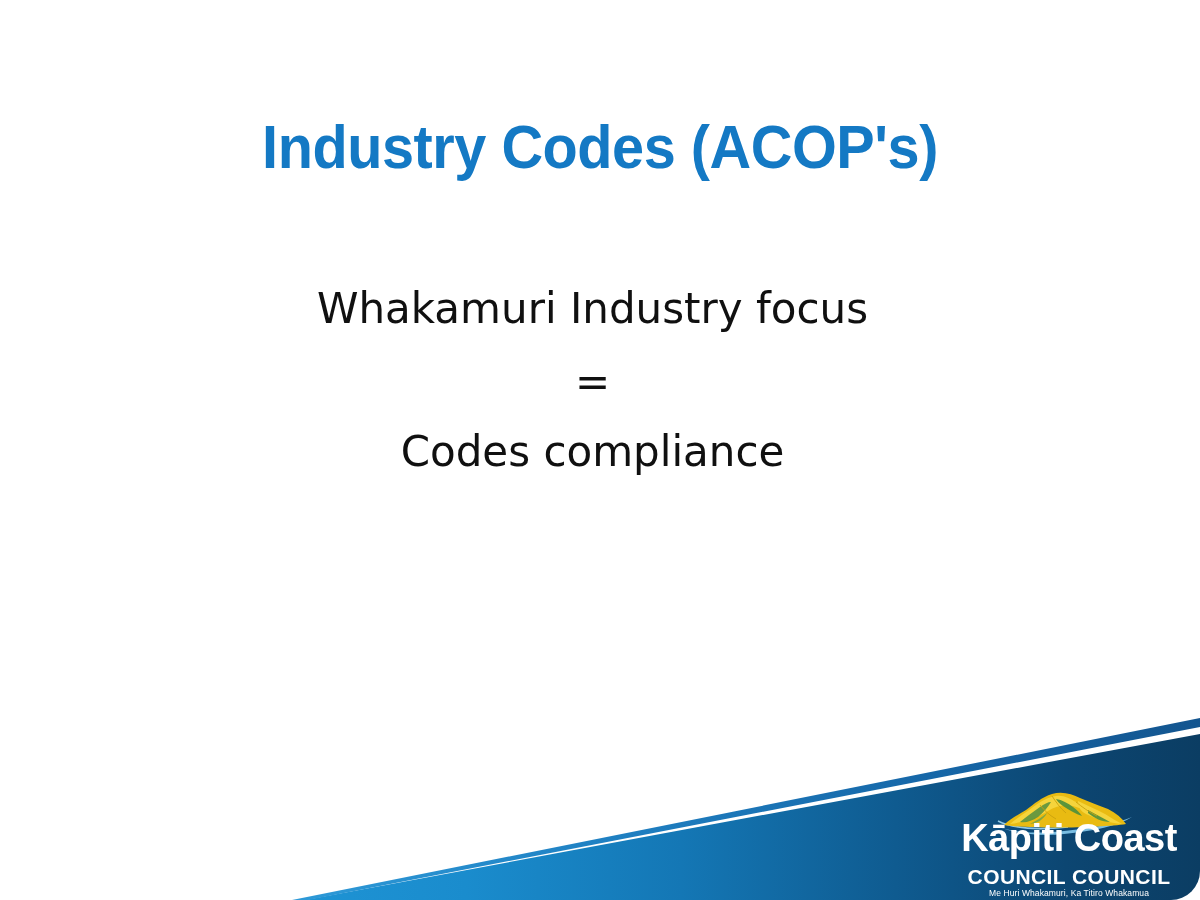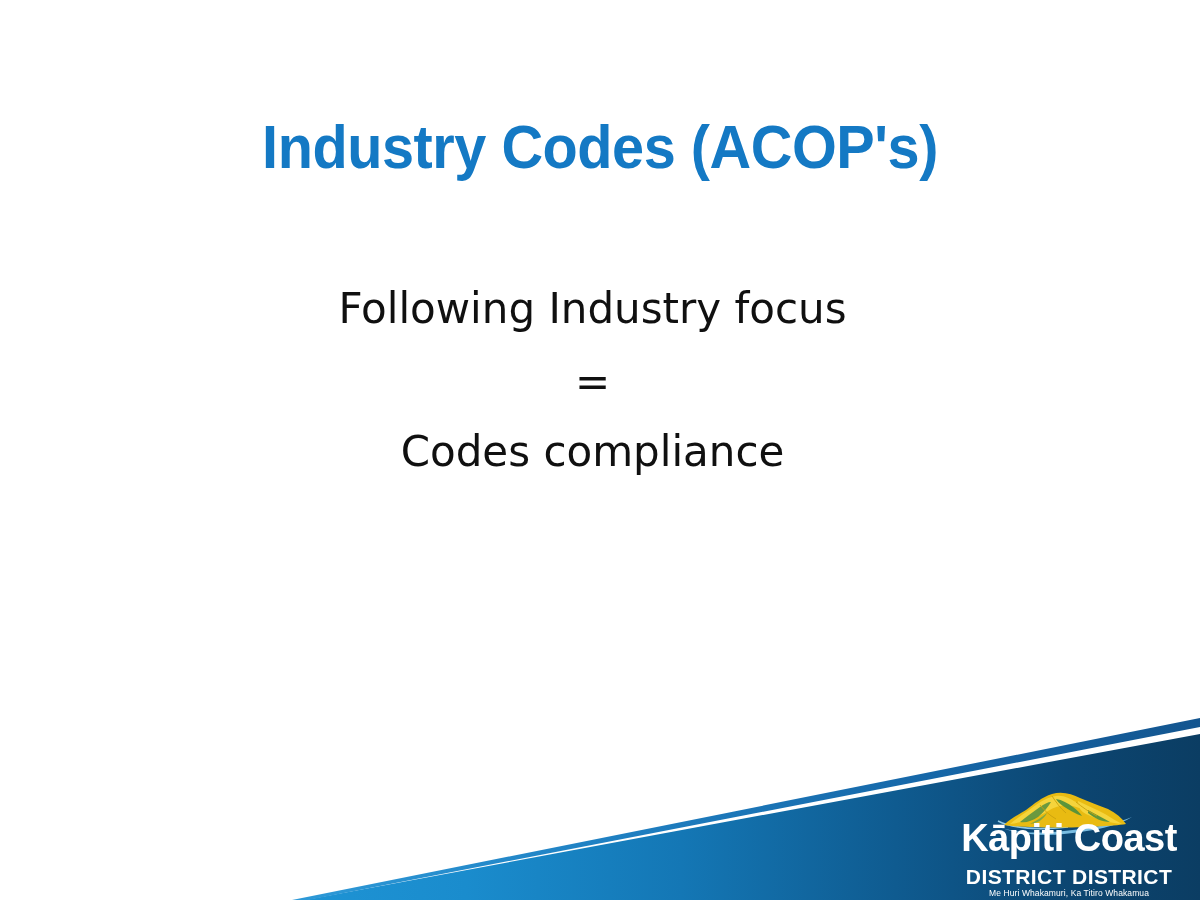--- a/index.html
+++ b/index.html
@@ -9,20 +9,21 @@
   }
   body {
     font-family: "Liberation Sans", sans-serif;
   }
   #slide {
     position: relative;
     width: 1200px;
     height: 900px;
     background: #ffffff;
     overflow: hidden;
+    border-radius: 29px;
   }
 
   
   #slide-title {
     position: absolute;
     left: 0;
     top: 72px;
     width: 1200px;
     text-align: center;
     color: #1479c4;
@@ -128,21 +129,21 @@
   }
 </style>
 </head>
 <body>
 
 <div id="slide">
 
   <h1 id="slide-title">Industry Codes (ACOP's)</h1>
 
   <div id="body-block">
-    <div class="body-line l1">Following Industry focus</div>
+    <div class="body-line l1">Whakamuri Industry focus</div>
     <div class="body-line l2">=</div>
     <div class="body-line l3">Codes compliance</div>
   </div>
 
   <div id="ribbon">
     <svg viewBox="0 0 1200 200" xmlns="http://www.w3.org/2000/svg">
       <defs>
         <linearGradient id="bandGrad" x1="0" y1="0" x2="1" y2="0">
           <stop offset="0.00" stop-color="#1e93d4"></stop>
           <stop offset="0.18" stop-color="#1a8ccd"></stop>
@@ -193,18 +194,18 @@
         <path d="M40,36 C46,33 52,29 57,25 C54,31 48,35 40,36 Z" fill="#6fa24c" opacity="0.85"></path>
 
         <path d="M62,8 C66,14 70,20 76,25" stroke="#c9a10d" stroke-width="0.9" fill="none"></path>
         <path d="M50,17 C54,22 59,27 66,31" stroke="#c9a10d" stroke-width="0.9" fill="none"></path>
         <path d="M86,14 C92,19 99,24 107,28" stroke="#c9a10d" stroke-width="0.9" fill="none"></path>
       </svg>
     </div>
 
     <div id="logo-wordmark">Kāpiti Coast</div>
 
-    <div id="logo-subwordmark">DISTRICT DISTRICT</div>
+    <div id="logo-subwordmark">COUNCIL COUNCIL</div>
 
     <div id="logo-tagline">Me Huri Whakamuri, Ka Titiro Whakamua</div>
   </div>
 
 </div>
 
 </body></html>

